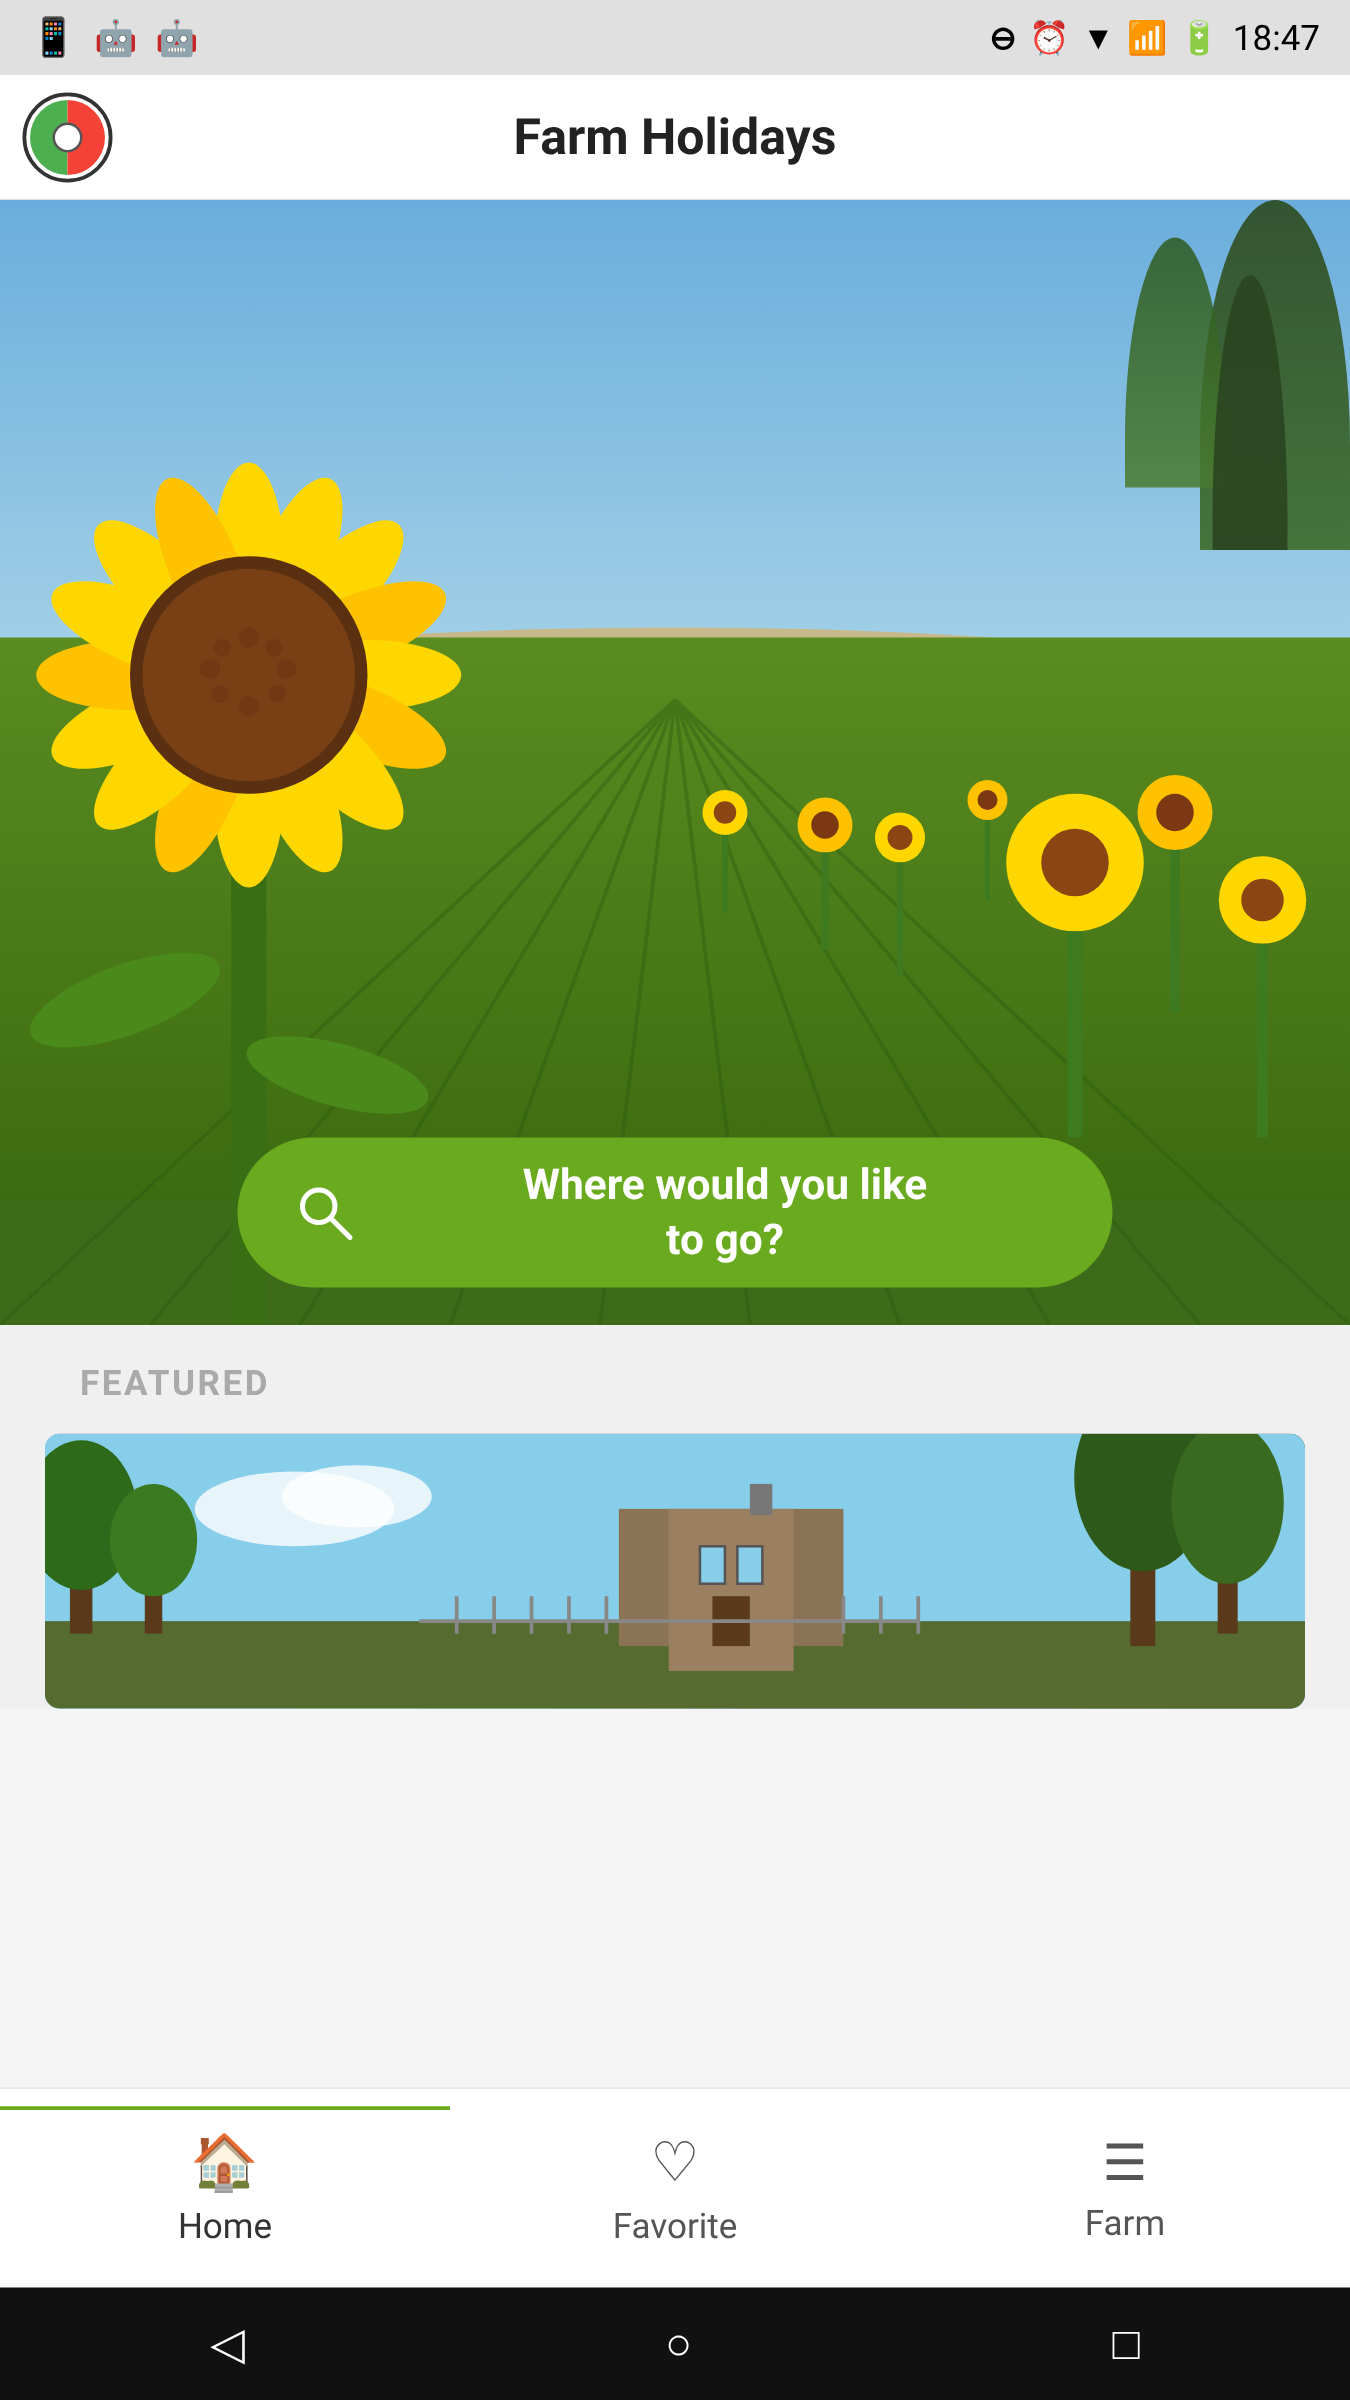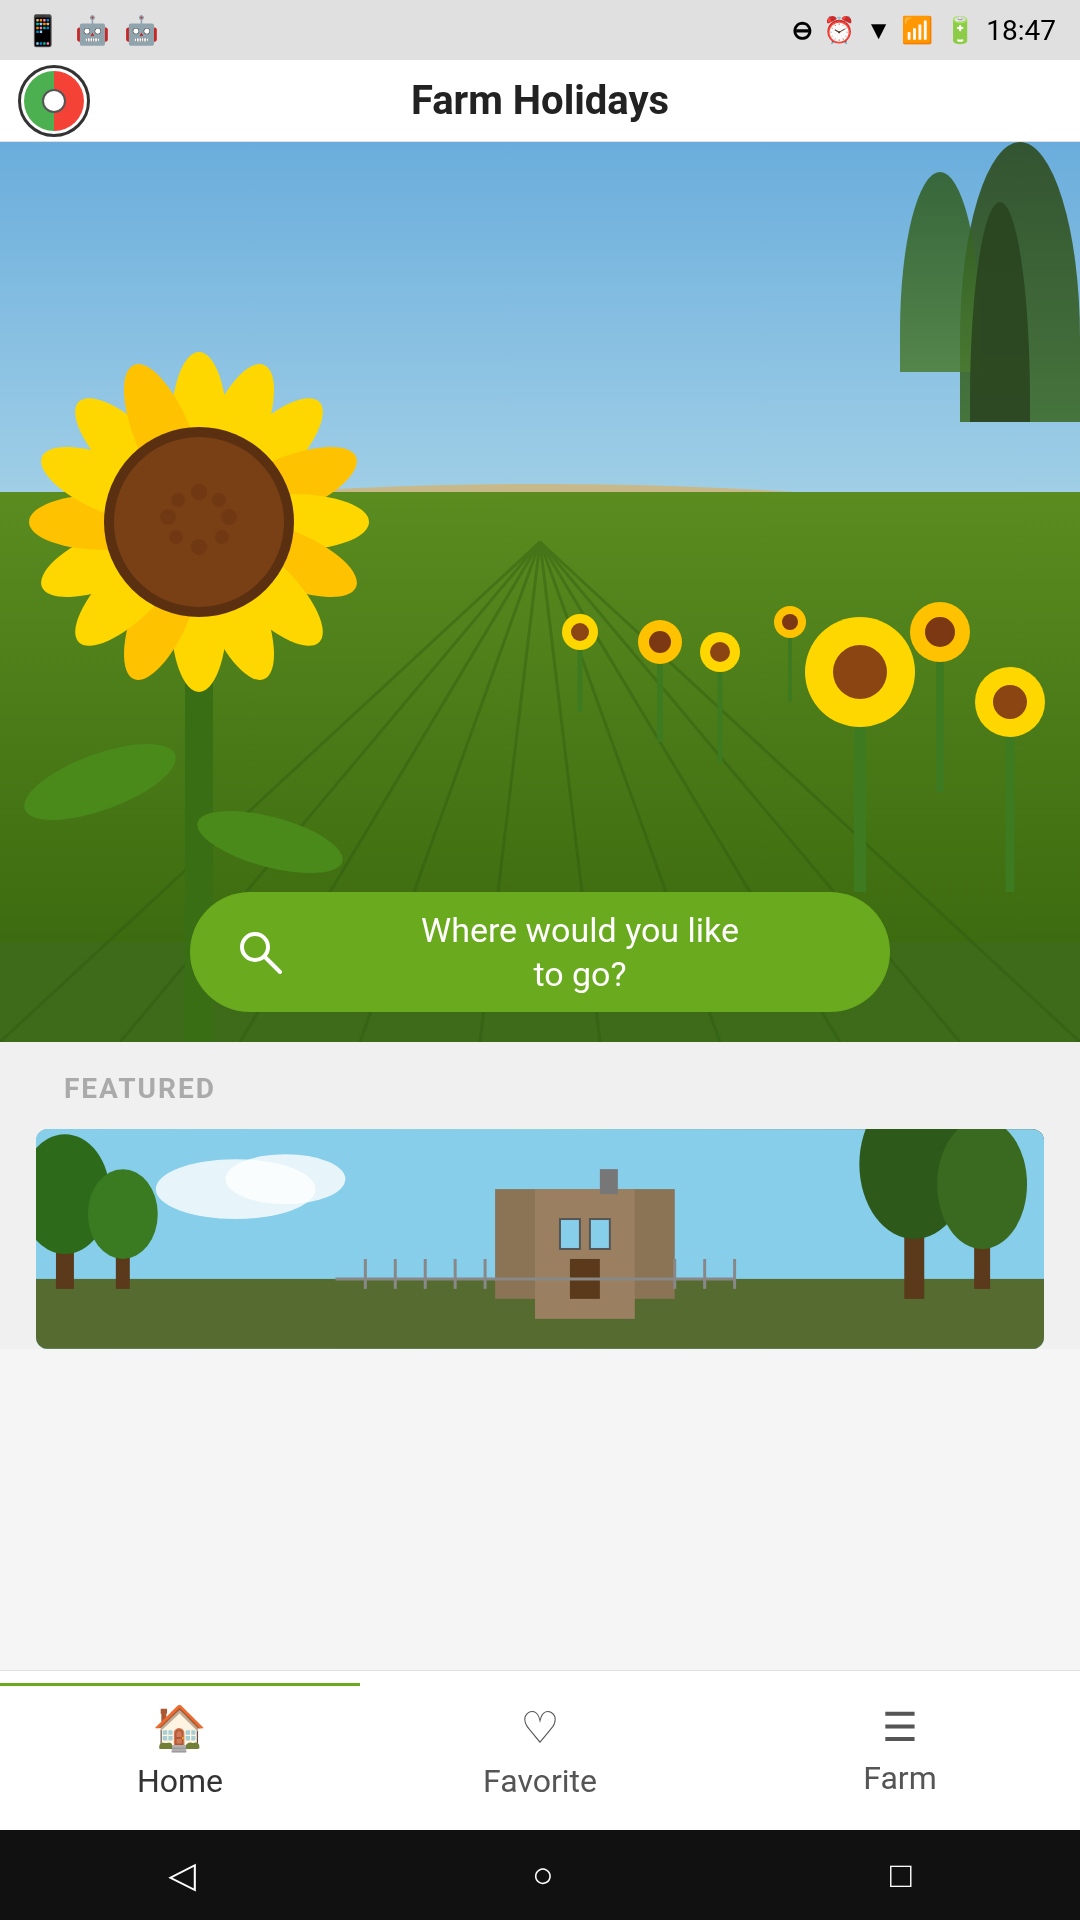--- a/index.html
+++ b/index.html
@@ -35,21 +35,21 @@
       font-size: 26px;
       font-weight: bold;
     }
     .status-icon {
       font-size: 30px;
     }
 
     
     .header {
       width: 100%;
-      height: 82px;
+      height: 100px;
       background: #fff;
       display: flex;
       align-items: center;
       padding: 0 18px;
       border-bottom: 1px solid #e0e0e0;
     }
     .logo {
       width: 72px;
       height: 72px;
       border-radius: 50%;
@@ -142,21 +142,21 @@
     .search-icon-container {
       width: 60px;
       height: 60px;
       display: flex;
       align-items: center;
       justify-content: center;
     }
     .search-text {
       color: white;
       font-size: 34px;
-      font-weight: normal;
+      font-weight: bold;
       text-align: center;
       flex: 1;
       line-height: 1.3;
     }
 
     
     .featured-section {
       background: #f0f0f0;
       padding: 30px 36px 0;
     }
@@ -211,21 +211,21 @@
       color: #6aaa1e;
     }
     .nav-item.active .nav-label {
       color: #333;
     }
     .nav-icon {
       font-size: 44px;
       color: #555;
     }
     .nav-label {
-      font-size: 32px;
+      font-size: 28px;
       color: #555;
     }
     .nav-item.active {
       border-top: 3px solid #6aaa1e;
       margin-top: -3px;
     }
 
     
     .android-nav {
       position: absolute;

